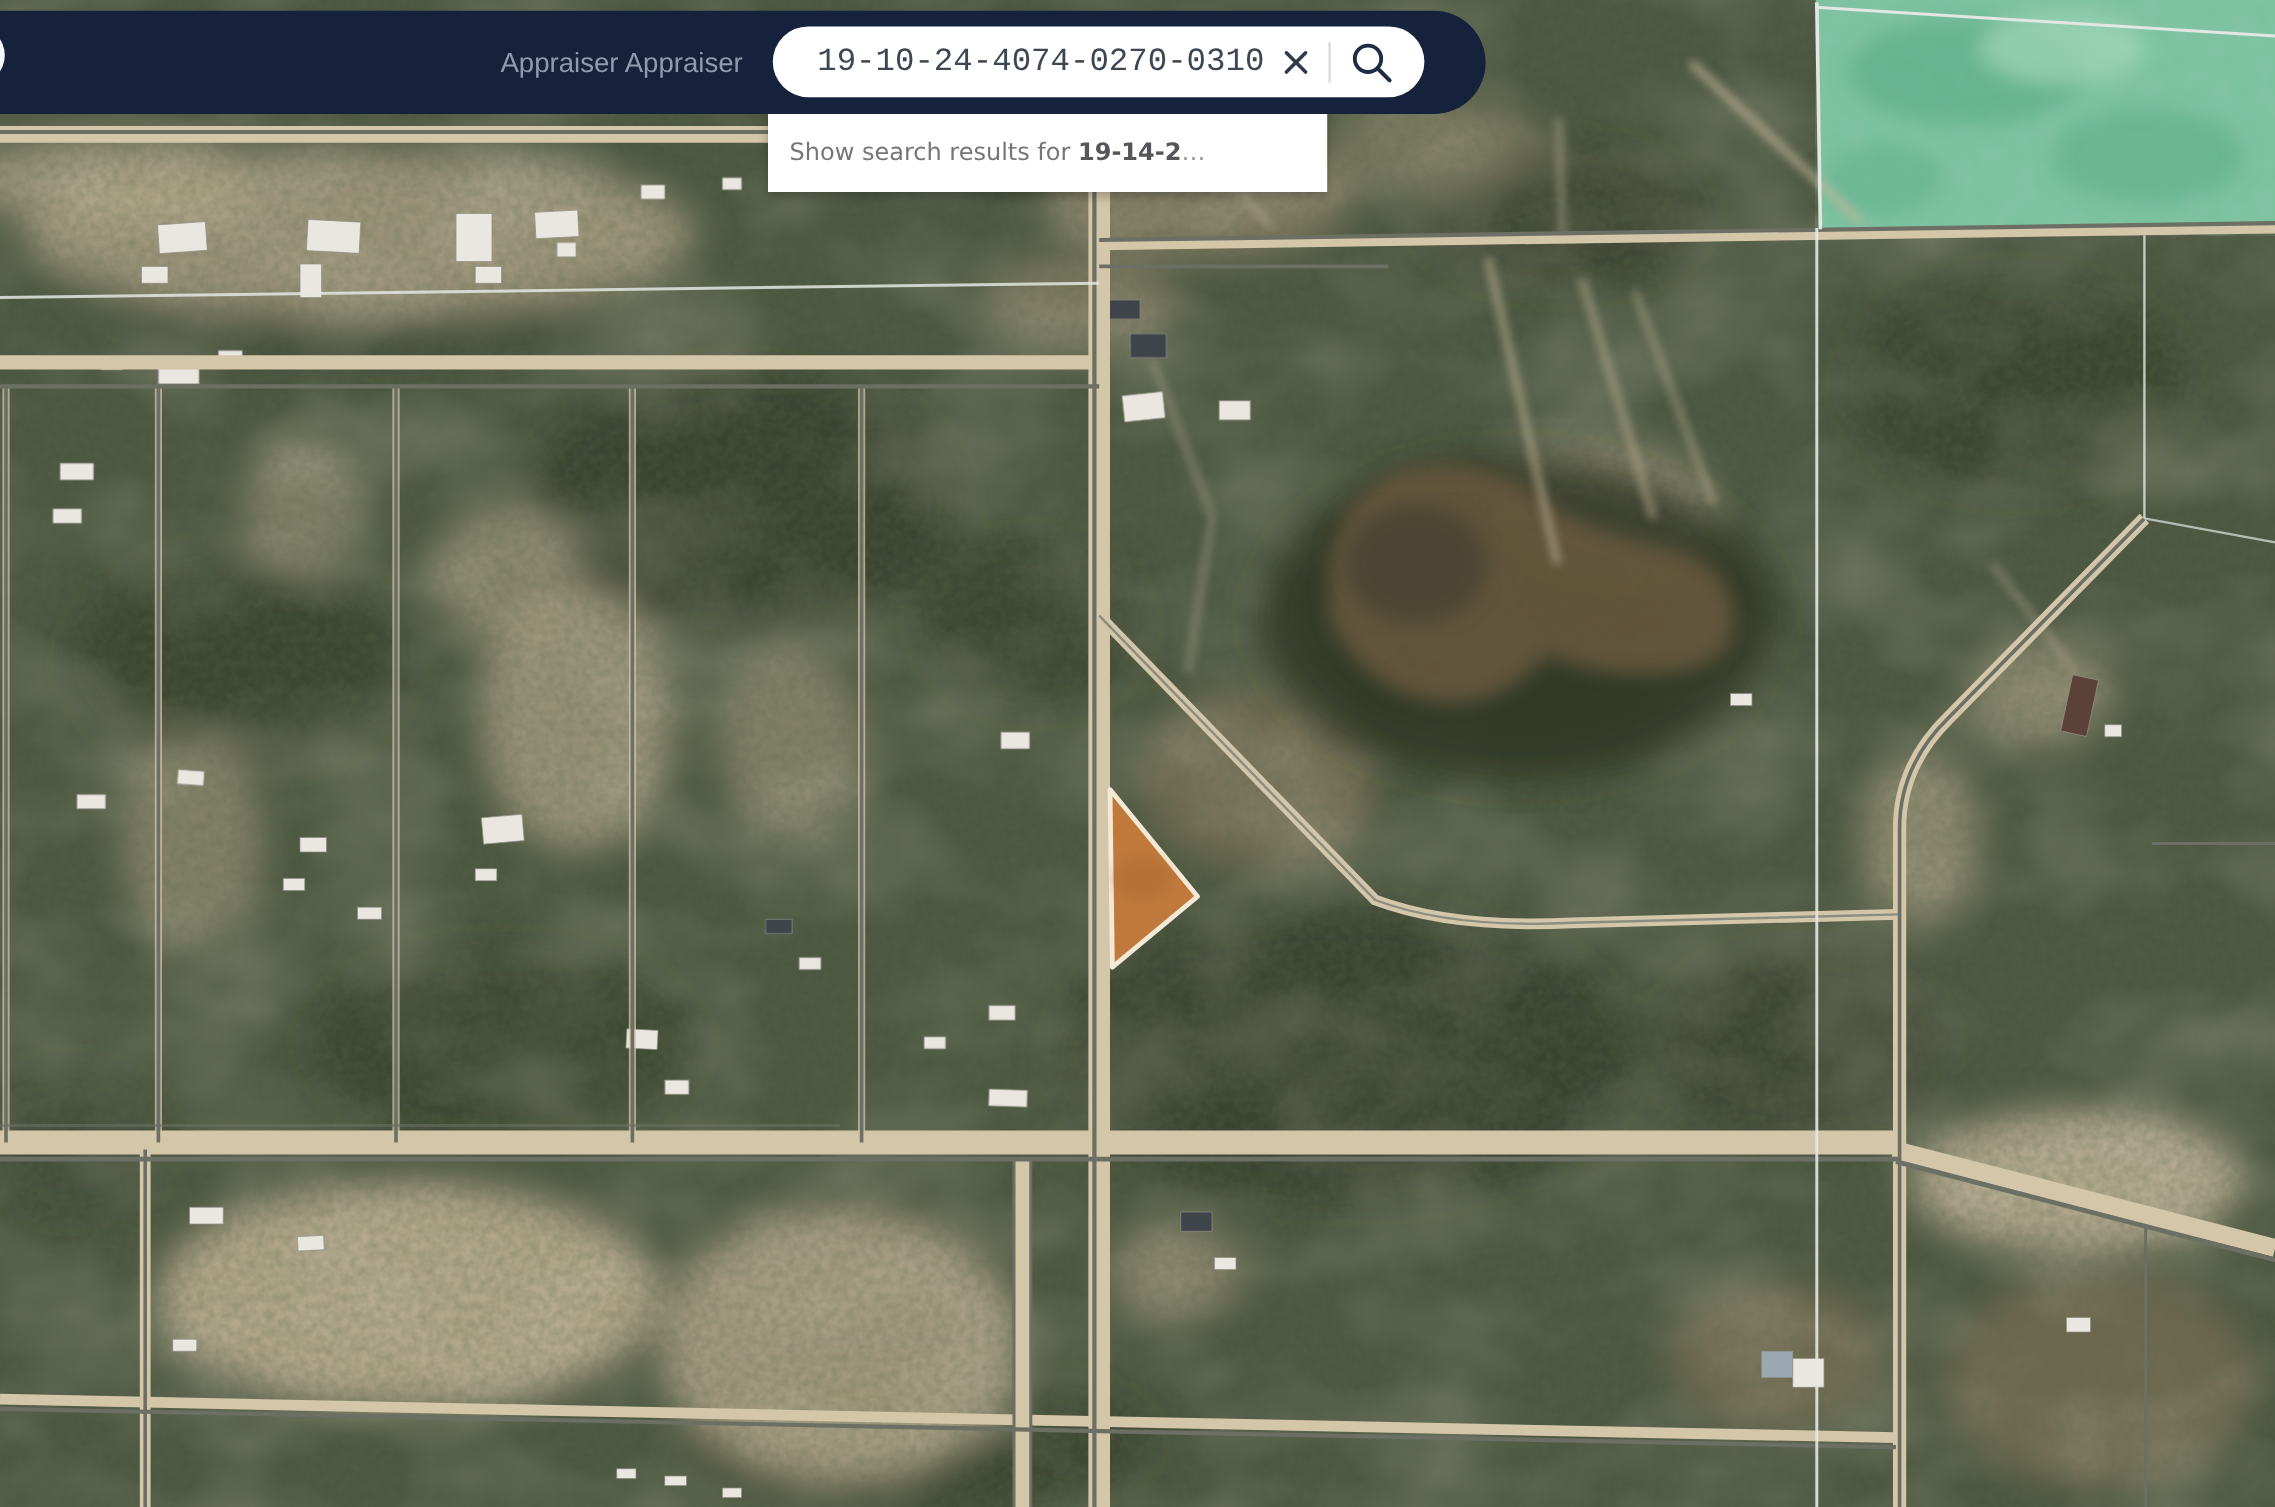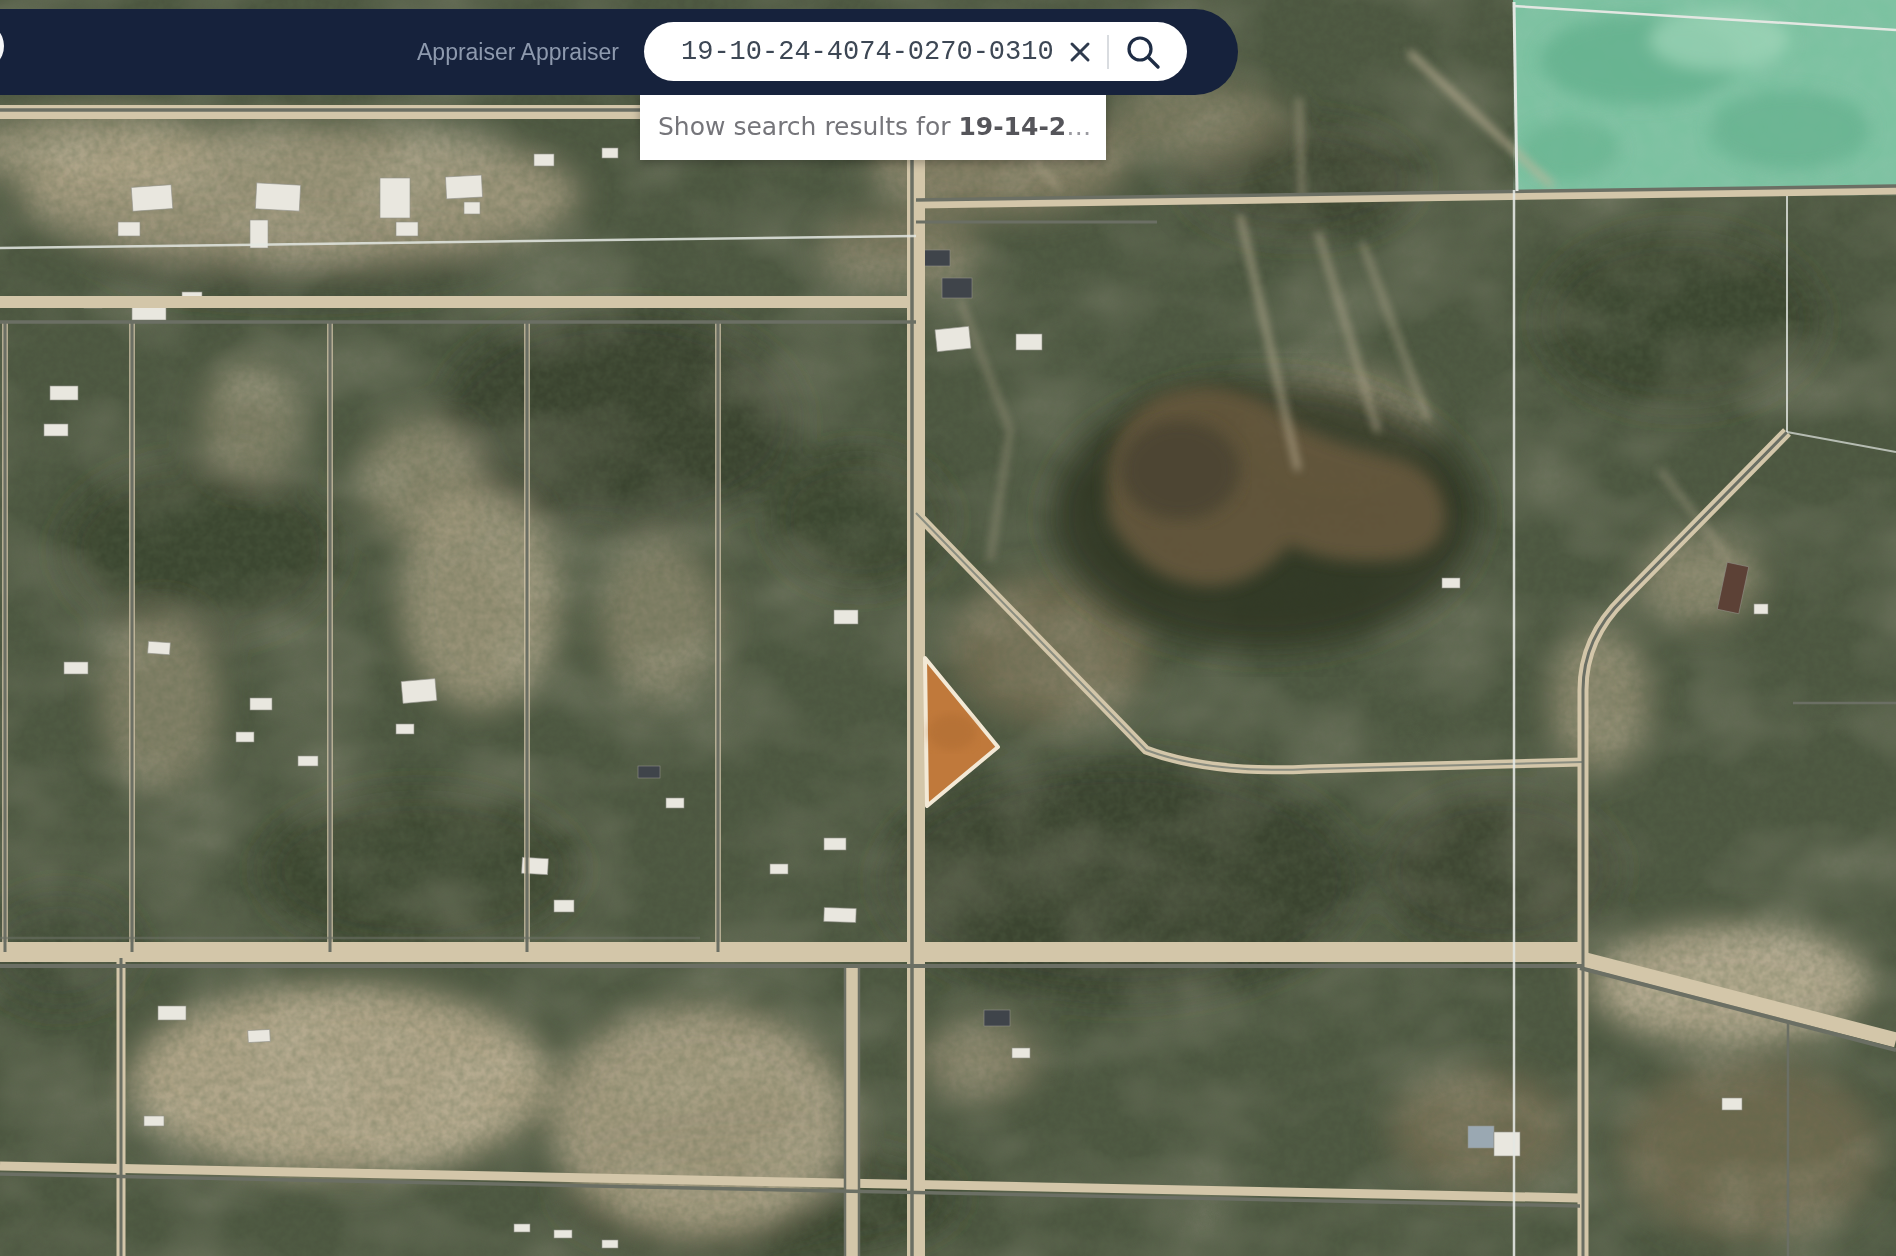--- a/index.html
+++ b/index.html
@@ -40,21 +40,21 @@
   .pill-btn { position:absolute; top:8px; width:44px; height:44px; border:none; background:transparent; padding:0; cursor:pointer; }
   .clear-btn  { left:414px; }
   .search-btn { left:477px; }
   .pill-divider { position:absolute; left:463px; top:13px; width:2px; height:34px; background:#d9dce0; }
 
   
   .suggestion {
     position:absolute; left:640px; top:92px; width:466px; height:68px;
     background:#ffffff; z-index:4; box-shadow:0 3px 9px rgba(0,0,0,0.28);
     display:flex; align-items:center; padding-left:18px; box-sizing:border-box;
-    font-family:"DejaVu Sans", sans-serif; font-size:25px; color:#75757a;
+    font-family:"DejaVu Sans", sans-serif; font-size:20px; color:#75757a;
     cursor:pointer; white-space:nowrap; overflow:hidden;
   }
   .suggestion .q-bold { font-weight:700; color:#55555a; }
   .suggestion .q-ellipsis { color:#9a9aa0; }
   .suggestion .q-prefix { white-space:pre; }
 
   
   .attribution {
     position:absolute; left:5px; top:1170px; z-index:3;
     font-size:38px; color:#fbfbf8; letter-spacing:1px;

